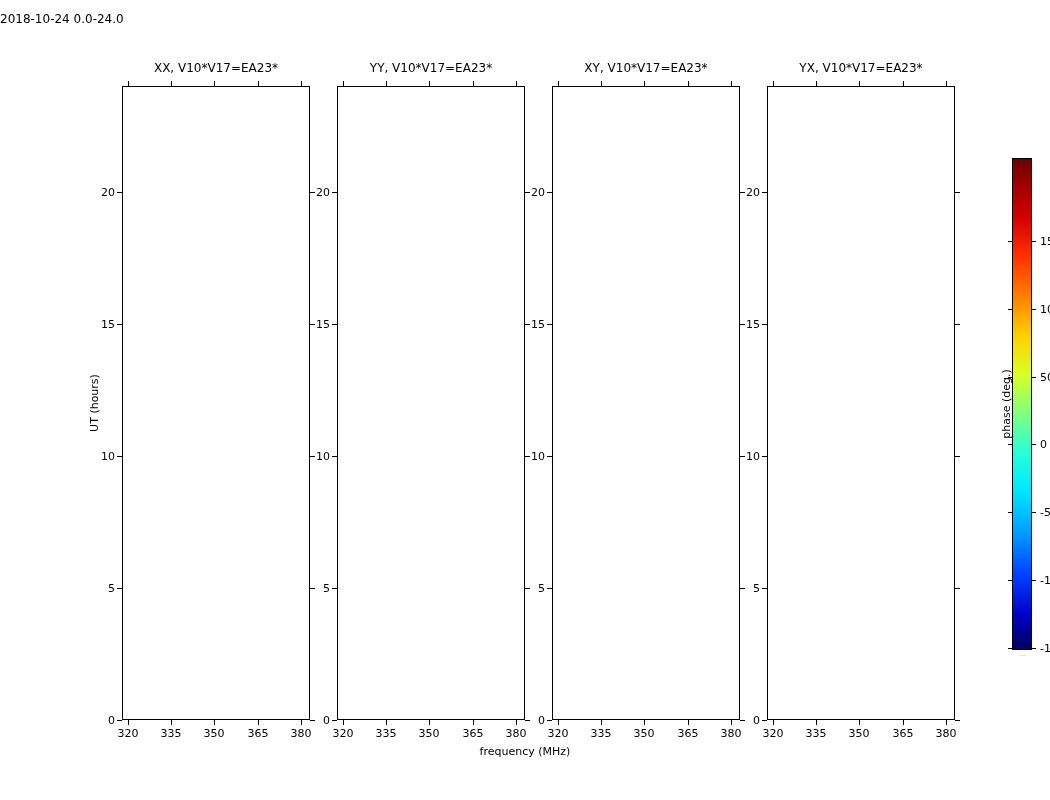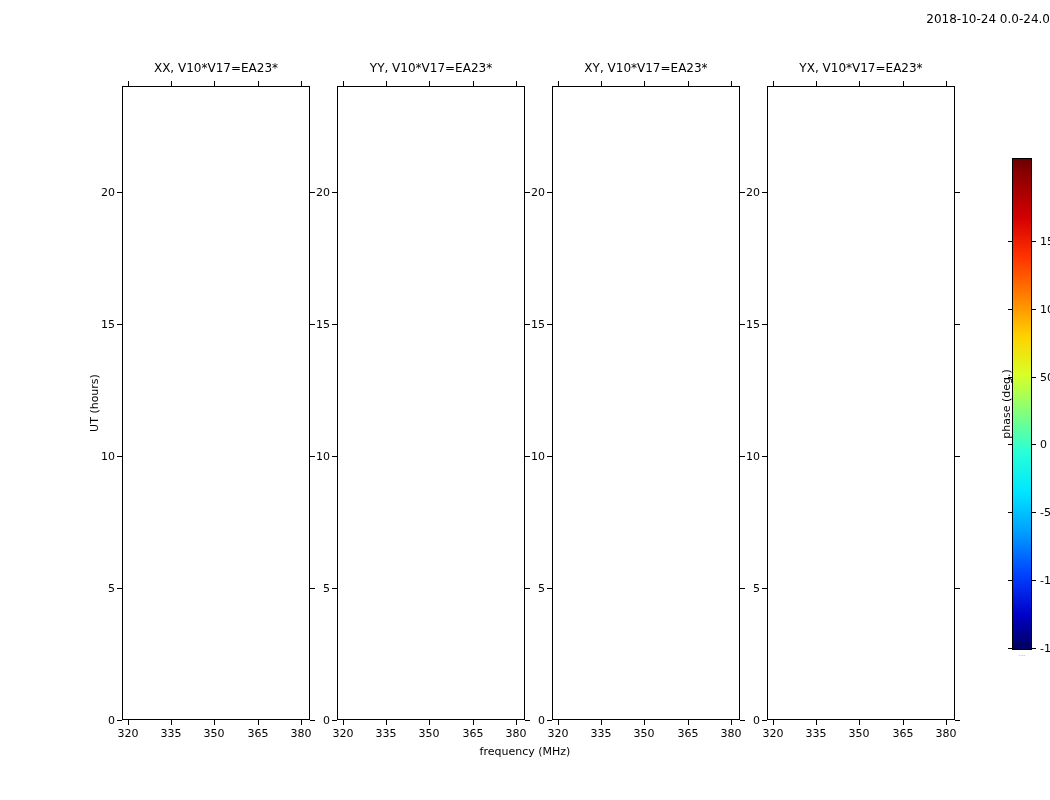--- a/index.html
+++ b/index.html
@@ -13,21 +13,21 @@
     font-family: "DejaVu Sans", sans-serif;
     color: #000000;
     position: relative;
     overflow: hidden;
   }
   .fig-title {
     position: absolute;
     top: 12px;
     left: 0;
     width: 1050px;
-    text-align: right;
+    text-align: left;
     font-size: 12px;
     color: #000;
   }
   .panels {
     position: absolute;
     top: 0;
     left: 0;
     width: 838px;
     height: 800px;
   }

